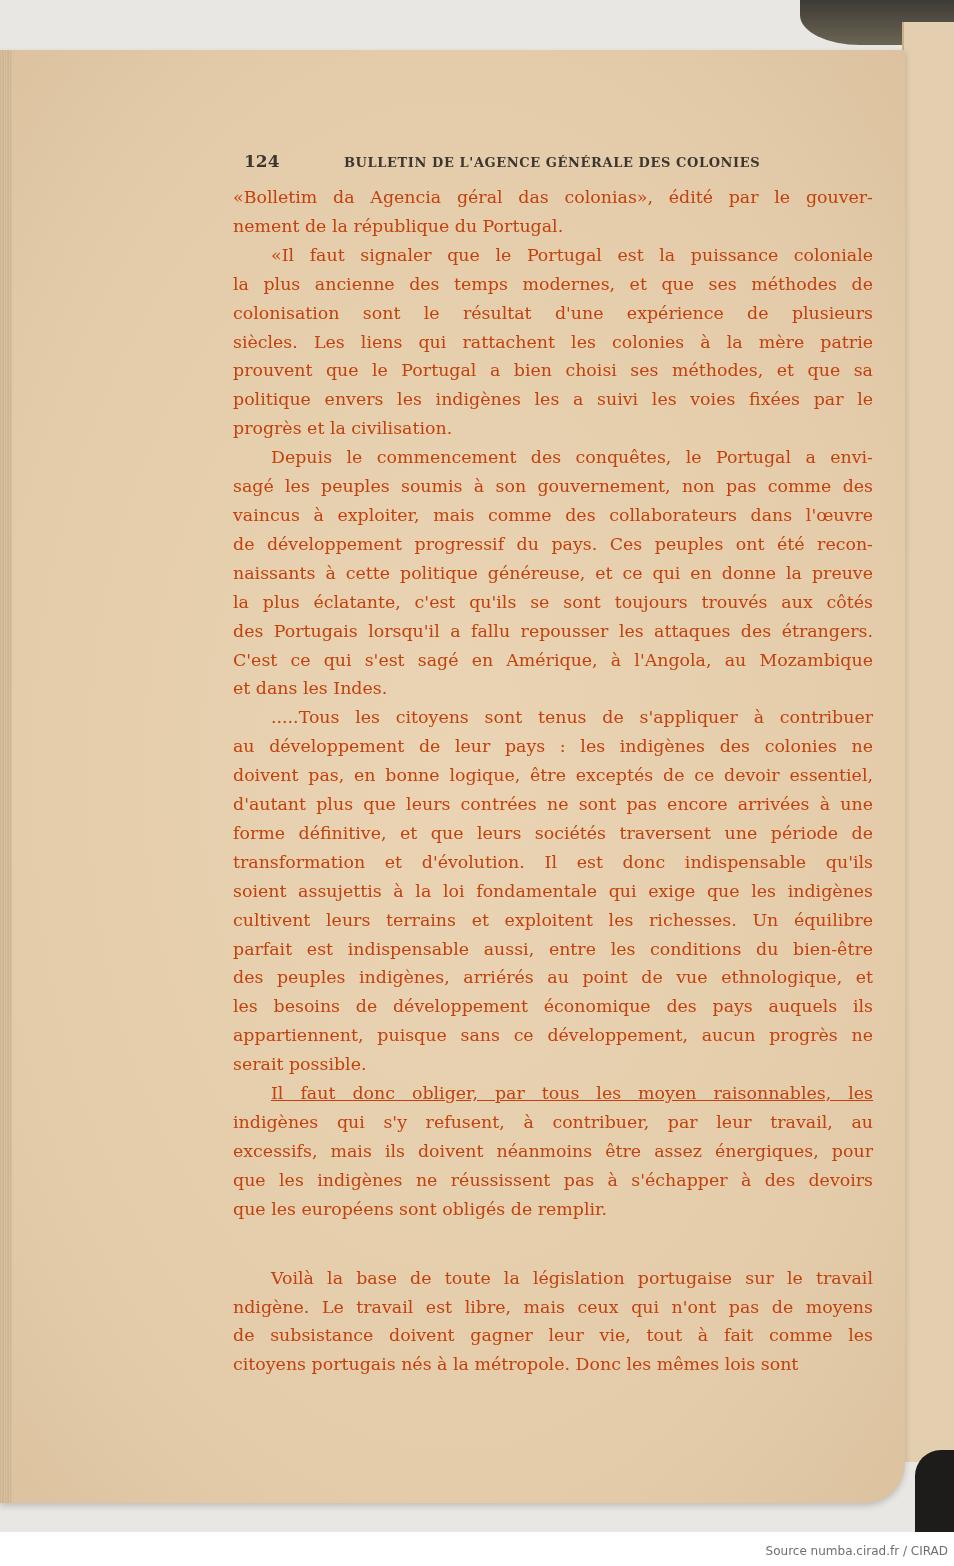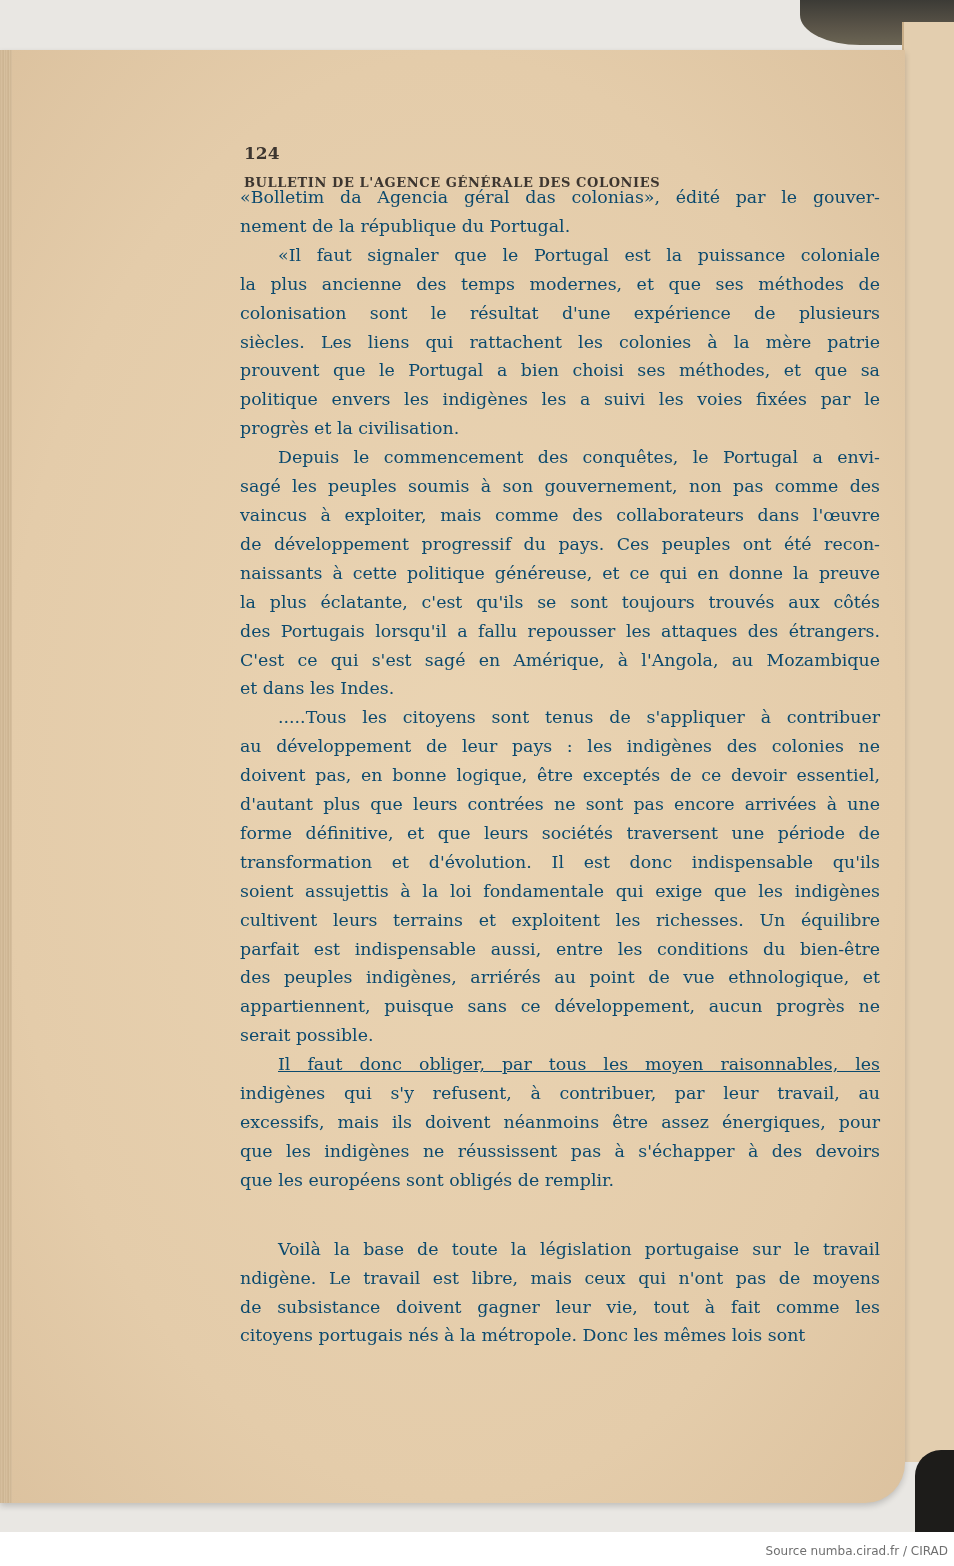--- a/index.html
+++ b/index.html
@@ -35,31 +35,30 @@
   }
   .dark-cover-bottom {
     position: absolute; left: 915px; top: 1450px; width: 39px; height: 82px;
     background: #1d1c1a;
     border-top-left-radius: 26px;
   }
   .header {
     position: absolute; left: 244px; top: 143px; width: 540px;
     display: flex; align-items: baseline;
     color: #3d3630;
-    flex-direction: column;
   }
   .page-number {
     font-size: 17px; font-weight: bold; width: 100px;
   }
   .running-title {
     font-size: 13px; font-weight: bold; letter-spacing: 0.6px; margin-top: 12px;
   }
   .body-text {
-    position: absolute; left: 240px; top: 183px; width: 640px;
-    color: #0c4a6e;
+    position: absolute; left: 233px; top: 183px; width: 640px;
+    color: #c2410c;
     font-size: 17.4px; line-height: 28.9px;
     text-align: justify;
   }
   .line { display: block; white-space: nowrap; text-align-last: justify; text-align: justify; }
   .line.last { text-align-last: left; }
   .para { margin-bottom: 0; }
   .footer-source {
     position: absolute; right: 6px; bottom: 8px;
     font-family: "DejaVu Sans", sans-serif; font-size: 12px;
     color: #6f6f6f;
@@ -109,20 +108,21 @@
       <span class="line" style="padding-left: 38px;">.....Tous les citoyens sont tenus de s'appliquer à contribuer</span>
       <span class="line">au développement de leur pays : les indigènes des colonies ne</span>
       <span class="line">doivent pas, en bonne logique, être exceptés de ce devoir essentiel,</span>
       <span class="line">d'autant plus que leurs contrées ne sont pas encore arrivées à une</span>
       <span class="line">forme définitive, et que leurs sociétés traversent une période de</span>
       <span class="line">transformation et d'évolution. Il est donc indispensable qu'ils</span>
       <span class="line">soient assujettis à la loi fondamentale qui exige que les indigènes</span>
       <span class="line">cultivent leurs terrains et exploitent les richesses. Un équilibre</span>
       <span class="line">parfait est indispensable aussi, entre les conditions du bien-être</span>
       <span class="line">des peuples indigènes, arriérés au point de vue ethnologique, et</span>
+      <span class="line">les besoins de développement économique des pays auquels ils</span>
       <span class="line">appartiennent, puisque sans ce développement, aucun progrès ne</span>
       <span class="line last">serait possible.</span>
     </div>
     <div class="para">
       <span class="line" style="padding-left: 38px; text-decoration: underline;">Il faut donc obliger, par tous les moyen raisonnables, les</span>
       <span class="line">indigènes qui s'y refusent, à contribuer, par leur travail, au</span>
       <span class="line">excessifs, mais ils doivent néanmoins être assez énergiques, pour</span>
       <span class="line">que les indigènes ne réussissent pas à s'échapper à des devoirs</span>
       <span class="line last">que les européens sont obligés de remplir.</span>
     </div>

